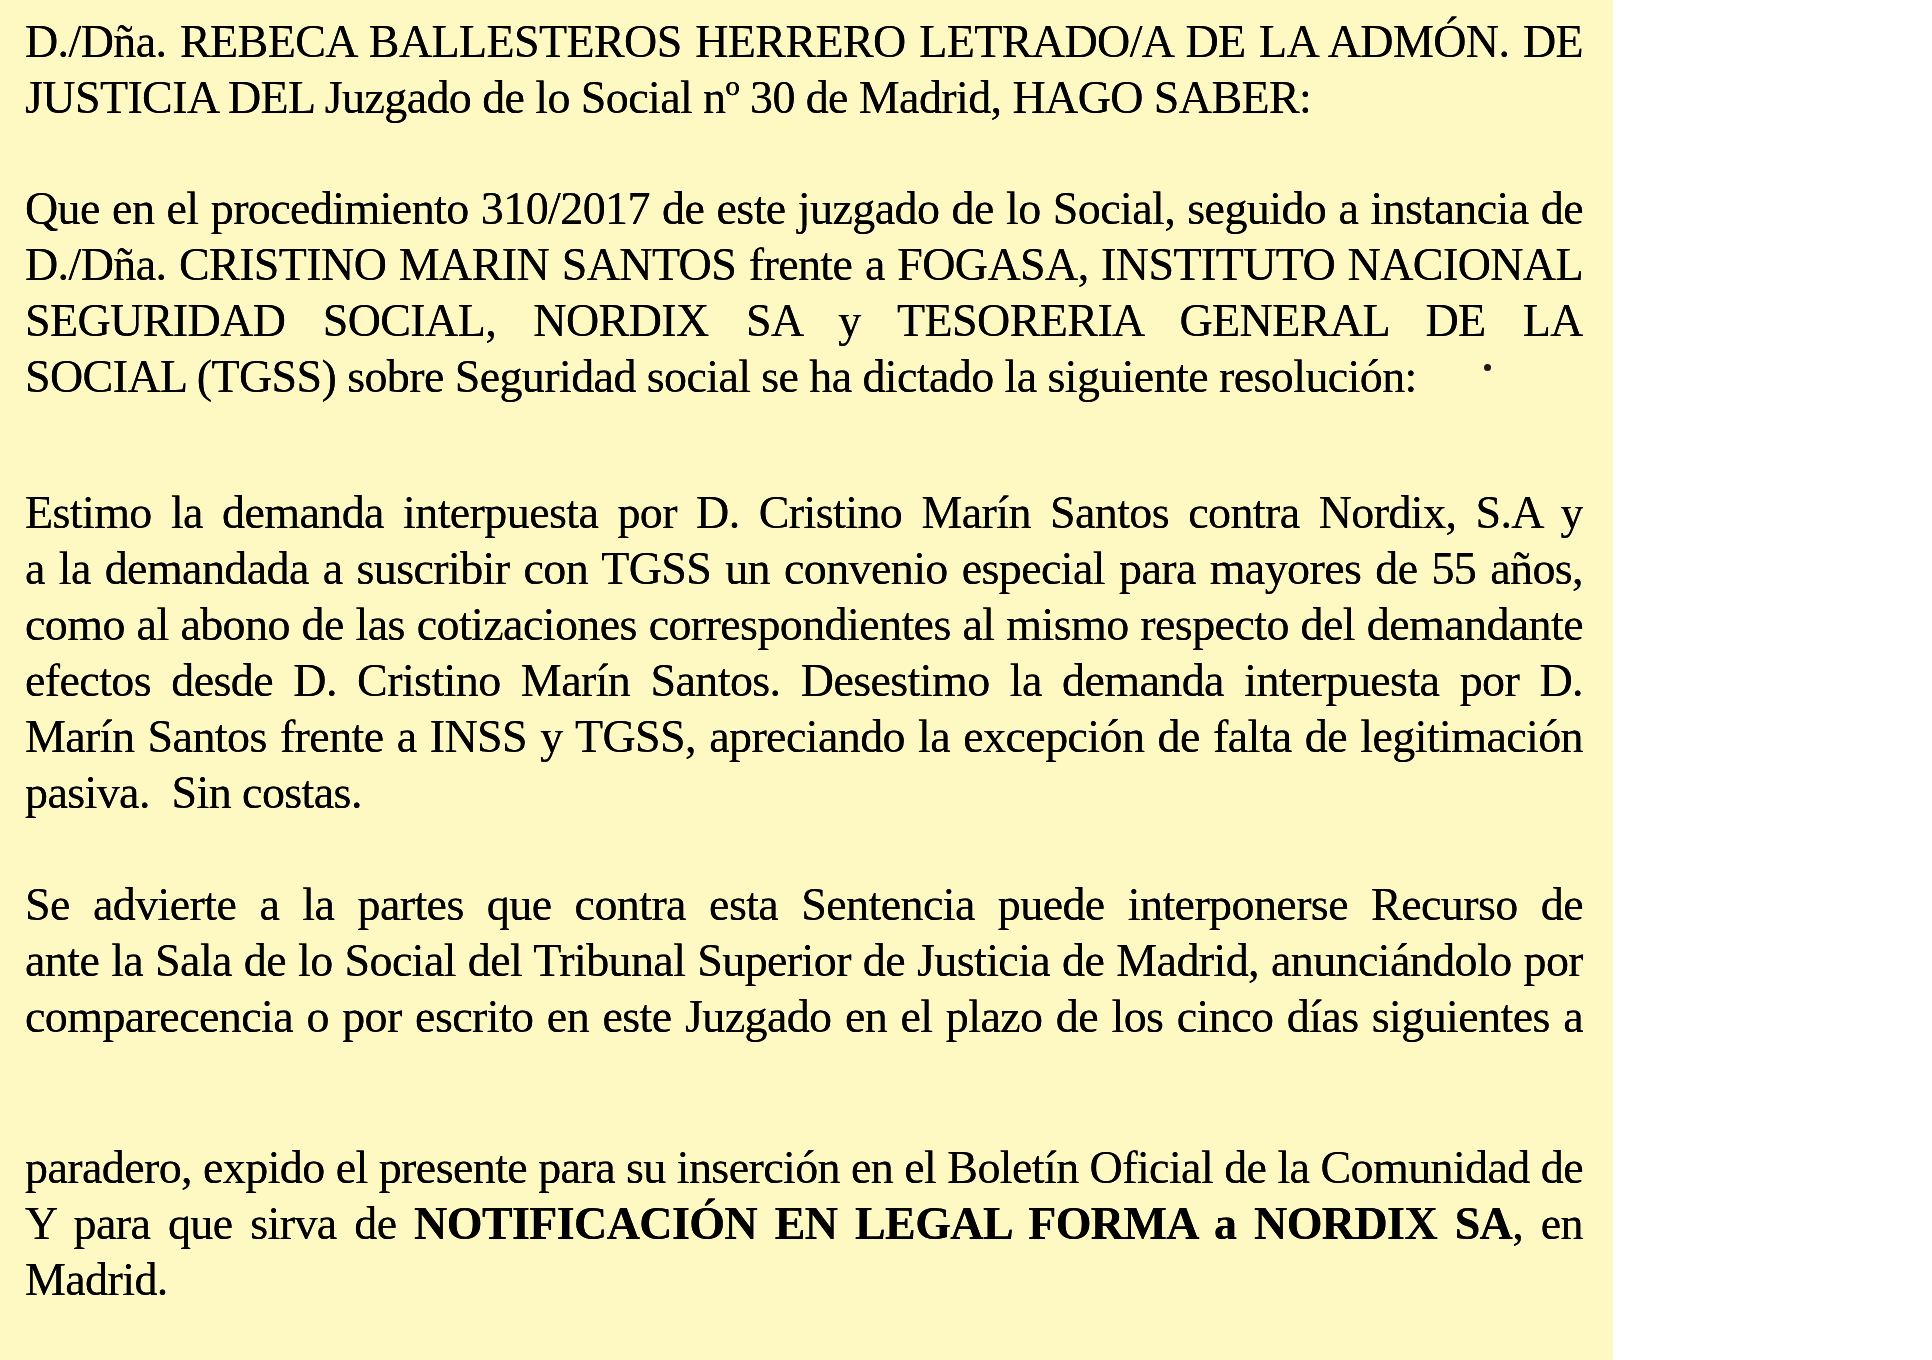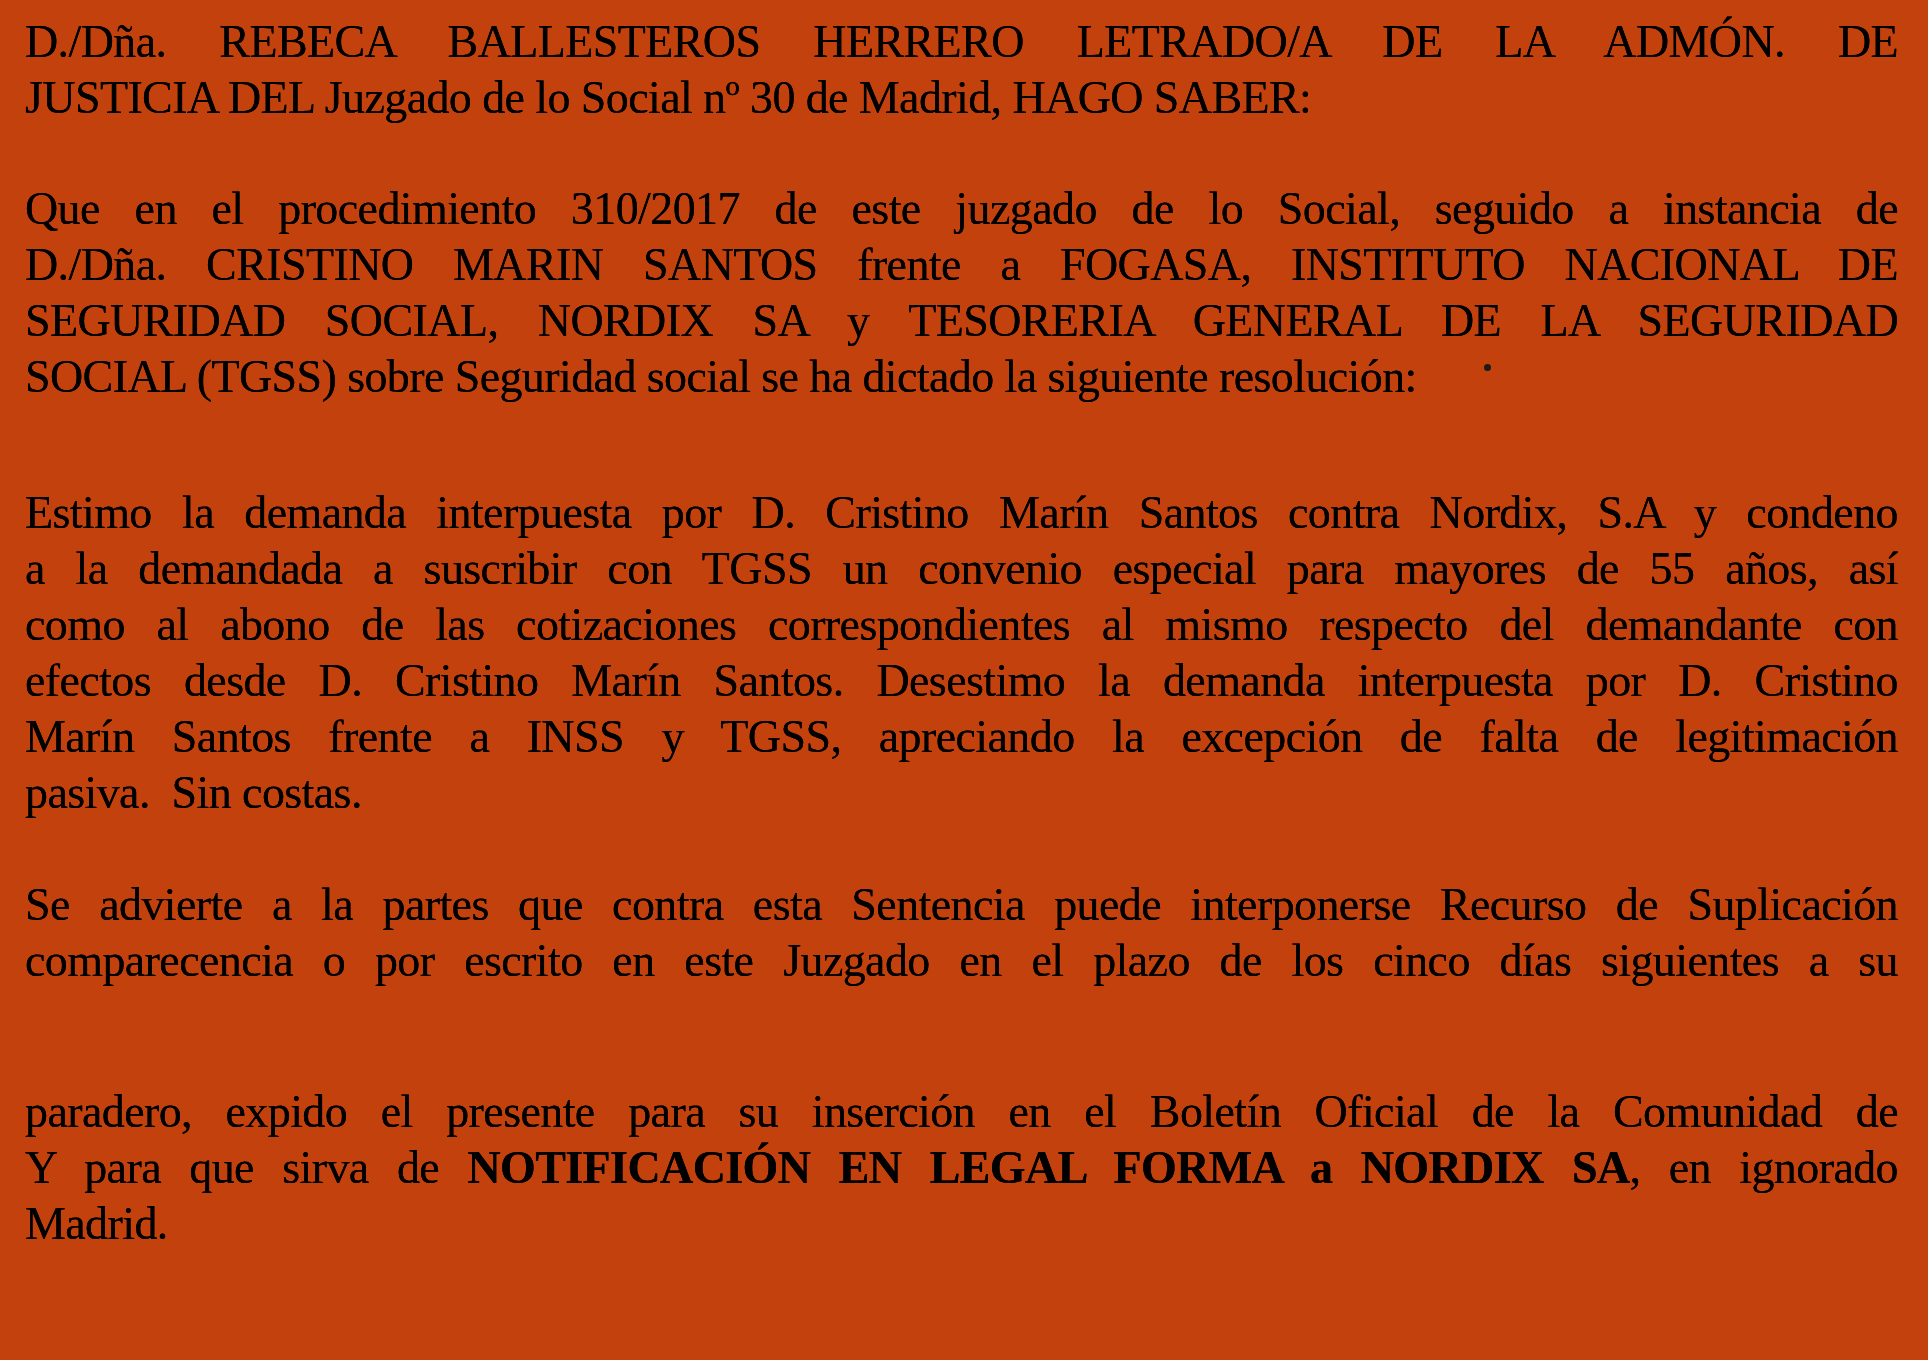--- a/index.html
+++ b/index.html
@@ -8,24 +8,24 @@
     background: #ffffff;
   }
   body {
     width: 1932px;
     height: 1360px;
     overflow: hidden;
     position: relative;
   }
   .page {
     box-sizing: border-box;
-    width: 1928px;
+    width: 1613px;
     height: 1360px;
     padding: 14px 30px 8px 25px;
-    background: #c2410c;
+    background: #fef9c3;
     color: #000000;
     font-family: "Liberation Serif", "DejaVu Serif", serif;
     font-size: 46px;
     line-height: 56px;
     letter-spacing: -0.6px;
     text-shadow: 0 0 0.6px #000;
   }
   .para { margin: 0; }
   .para.p1 { margin-bottom: 55px; }
   .para.p2 { margin-bottom: 80px; margin-top: 16px; }
@@ -77,20 +77,21 @@
     <span class="line">Estimo la demanda interpuesta por D. Cristino Marín Santos contra Nordix, S.A y  condeno</span>
     <span class="line">a la demandada a suscribir con TGSS un convenio especial para mayores de 55 años, así</span>
     <span class="line">como al abono de las cotizaciones correspondientes al mismo respecto del demandante con</span>
     <span class="line">efectos desde D. Cristino Marín Santos. Desestimo la demanda interpuesta por D. Cristino</span>
     <span class="line">Marín Santos frente  a INSS y TGSS, apreciando la excepción de falta de legitimación</span>
     <span class="line plain">pasiva.  Sin costas.</span>
   </div>
 
   <div class="para p4">
     <span class="line">Se advierte a la partes que contra esta Sentencia puede interponerse Recurso de Suplicación</span>
+    <span class="line">ante la Sala de lo Social del Tribunal Superior de Justicia de Madrid, anunciándolo por</span>
     <span class="line">comparecencia o por escrito en este Juzgado en el plazo de los cinco días siguientes a su</span>
   </div>
 
   <div class="para p5">
     <span class="line">paradero, expido el presente para su inserción en el Boletín Oficial de la Comunidad de</span>
     <span class="line"><span>Y para que sirva de </span><span class="bold-seg">NOTIFICACIÓN EN LEGAL FORMA  a NORDIX SA</span><span>, en ignorado</span></span>
     <span class="line plain">Madrid.</span>
   </div>
 
 </div>

